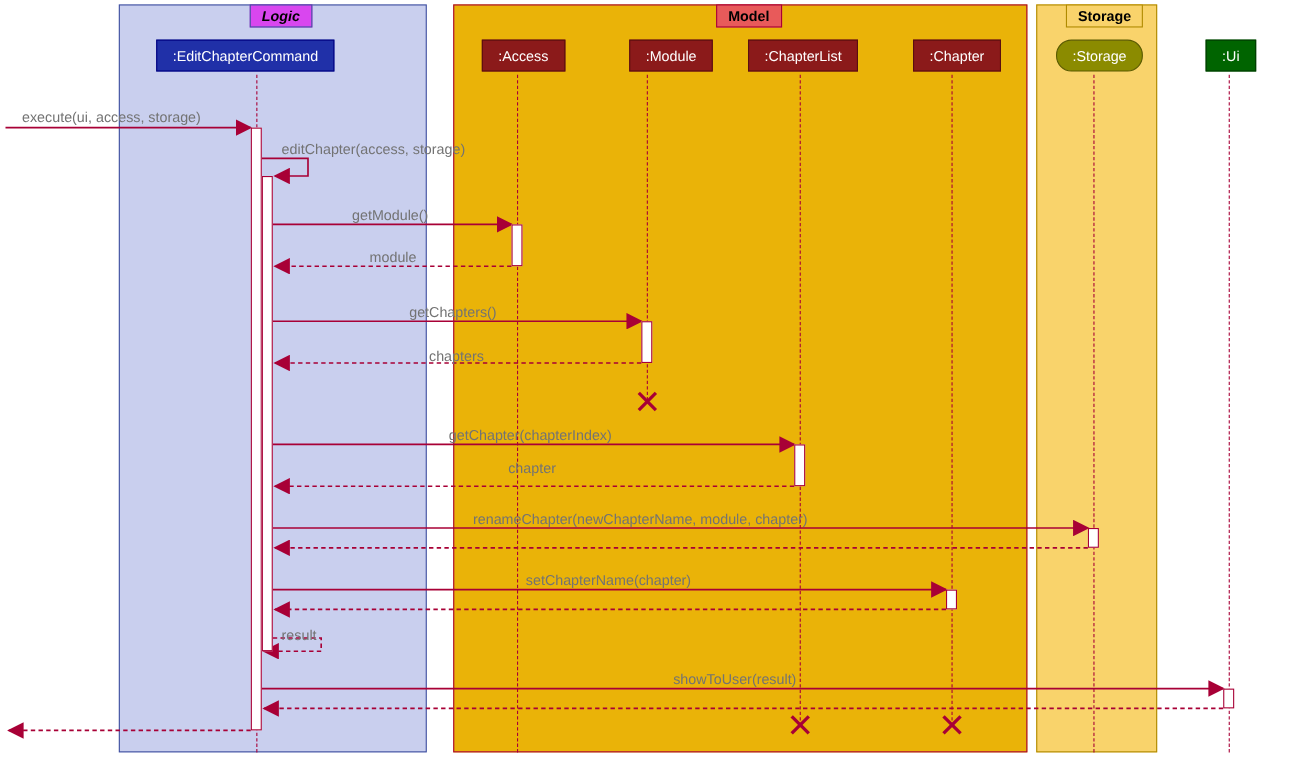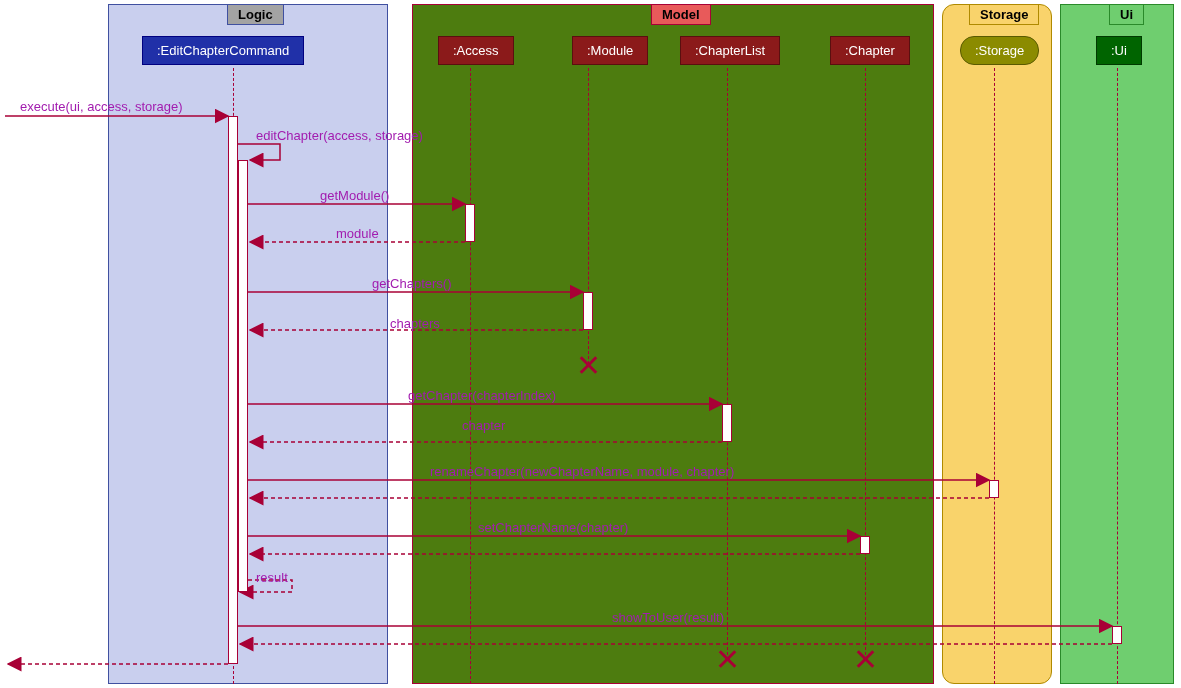--- a/index.html
+++ b/index.html
@@ -42,21 +42,21 @@
     position: absolute;
     width: 10px;
     background: #fff;
     border: 1.5px solid #a80036;
     z-index: 3;
   }
   .msg-label {
     position: absolute;
     z-index: 5;
     white-space: nowrap;
-    color: #a21caf;
+    color: #737373;
   }
   .destroy {
     position: absolute;
     width: 18px; height: 18px;
     z-index: 5;
   }
   .destroy::before, .destroy::after {
     content: '';
     position: absolute;
     left: 8px; top: -2px;
@@ -66,37 +66,32 @@
   .destroy::before { transform: rotate(45deg); }
   .destroy::after { transform: rotate(-45deg); }
   svg.arrows { position: absolute; top: 0; left: 0; z-index: 2; pointer-events: none; }
 </style>
 </head>
 <body>
 
 <div class="diagram">
 
   <div class="box" style="left:108px; top:4px; width:280px; height:680px; background:#c9cfee; border-color:#4050a0;">
-    <div class="box-header" style="border-color:#4050a0; background:#a3a3a3; left:118px;">
+    <div class="box-header" style="border-color:#4050a0; background:#d946ef; left:118px;font-style:italic;">
       <span>Logic</span>
     </div>
   </div>
-  <div class="box" style="left:412px; top:4px; width:522px; height:680px; background:#4d7c0f; border-color:#a80036;">
+  <div class="box" style="left:412px; top:4px; width:522px; height:680px; background:#eab308; border-color:#a80036;">
     <div class="box-header" style="border-color:#a80036; background:#e85a5a; left:238px;">
       <span>Model</span>
     </div>
   </div>
-  <div class="box" style="left:942px; top:4px; width:110px; height:680px; background:#f9d36b; border-color:#b08a00;border-radius:12px;">
+  <div class="box" style="left:942px; top:4px; width:110px; height:680px; background:#f9d36b; border-color:#b08a00;">
     <div class="box-header" style="border-color:#b08a00; background:#f9d36b; left:26px;">
       <span>Storage</span>
-    </div>
-  </div>
-  <div class="box" style="left:1060px; top:4px; width:114px; height:680px; background:#6fce6f; border-color:#2a8a2a;">
-    <div class="box-header" style="border-color:#2a8a2a; background:#6fce6f; left:48px;">
-      <span>Ui</span>
     </div>
   </div>
 
   <div class="lifeline" style="left:233px; top:68px; height:616px;"></div>
   <div class="lifeline" style="left:470px; top:68px; height:616px;"></div>
   <div class="lifeline" style="left:588px; top:68px; height:296px;"></div>
   <div class="lifeline" style="left:727px; top:68px; height:592px;"></div>
   <div class="lifeline" style="left:865px; top:68px; height:592px;"></div>
   <div class="lifeline" style="left:994px; top:68px; height:616px;"></div>
   <div class="lifeline" style="left:1117px; top:68px; height:616px;"></div>

